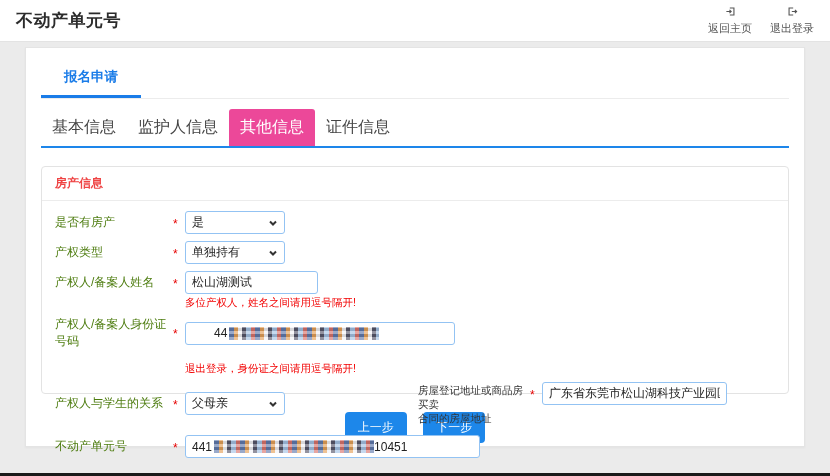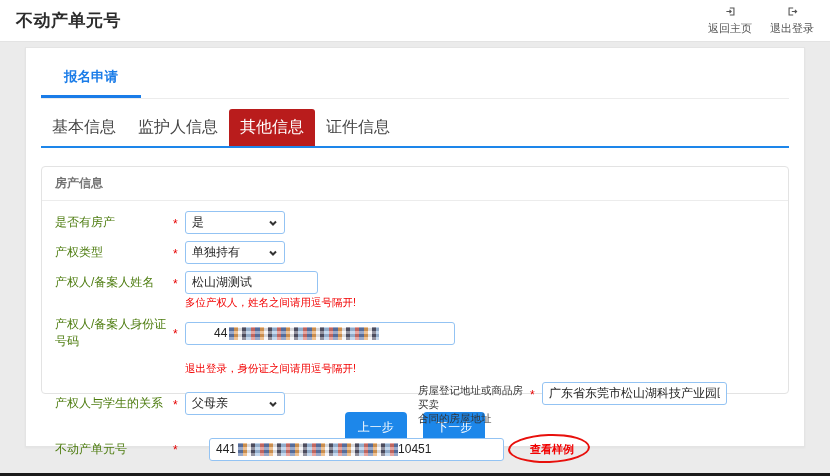--- a/index.html
+++ b/index.html
@@ -27,44 +27,44 @@
   .main-tab {
     display:inline-block; font-size:13.5px; font-weight:bold; color:#1a7ce8;
     padding:6px 14px 9px 14px; border-bottom:3px solid #1a7ce8; min-width:100px;
     text-align:center; cursor:pointer;
   }
   .sub-tabs { display:flex; align-items:flex-end; margin-top:10px; border-bottom:2px solid #1d86ea; }
   .sub-tab {
     font-size:16px; color:#444; padding:8px 11px; cursor:pointer; white-space:nowrap;
   }
   .sub-tab.active {
-    background:#b91c1c; color:#fff; border-radius:3px 3px 0 0;
+    background:#ec4899; color:#fff; border-radius:3px 3px 0 0;
   }
   
   .panel {
     margin-top:18px; border:1px solid #e3e3e3; border-radius:4px; height:228px;
   }
   .panel-header {
-    font-size:12px; font-weight:bold; color:#737373;
+    font-size:12px; font-weight:bold; color:#ef4444;
     padding:8px 13px; border-bottom:1px solid #ececec;
   }
   .panel-body { padding:10px 13px 0 13px; position:relative; }
   .frow { display:flex; align-items:center; margin-bottom:7px; position:relative; }
   .flabel { width:118px; font-size:12px; color:#4d7c0f; flex:0 0 118px; }
   .req { color:#e60000; font-size:12px; width:12px; flex:0 0 12px; text-align:left; padding-top:2px; }
   .ctrl, .inputbox {
     height:23px; border:1px solid #93c3f3; border-radius:3px; background:#fff;
     font-size:12px; color:#222; padding:0 6px; display:flex; align-items:center;
   }
   .selectbox { justify-content:space-between; cursor:pointer; }
   .selectbox .chev { display:flex; align-items:center; margin-left:6px; }
   .selectbox svg { width:10px; height:10px; stroke:#333; fill:none; stroke-width:2; }
   input.inputbox { display:block; line-height:21px; }
   .w100 { width:100px; } .w133 { width:133px; } .w270 { width:270px;padding-left:28px; }
-  .w295 { width:295px;margin-left:24px; } .w185 { width:185px; }
+  .w295 { width:295px; } .w185 { width:185px; }
   .hint-row { margin:-4px 0 6px 130px; }
   .hint { font-size:10.5px; color:#f20000; }
   .mosaic {
     display:inline-block; height:13px; margin-left:2px; vertical-align:middle;
     background-image:
       repeating-linear-gradient(0deg, rgba(255,255,255,.35) 0 3px, rgba(0,0,0,.12) 3px 6px),
       repeating-linear-gradient(90deg,
         rgba(70,100,160,.85) 0 5px, rgba(225,145,60,.85) 5px 9px,
         rgba(242,242,246,.95) 9px 13px, rgba(45,45,70,.8) 13px 17px,
         rgba(150,185,225,.85) 17px 22px, rgba(205,70,60,.75) 22px 26px);
@@ -200,24 +200,20 @@
       </div>
 
       <div class="frow">
         <div class="flabel">不动产单元号</div>
         <div class="req">*</div>
         <div class="inputbox w295">
           <span>441</span>
           <span class="mosaic m160"></span>
           <span>10451</span>
         </div>
-        <div class="sample-wrap">
-          <span class="sample-link">查看样例</span>
-          <span class="red-ellipse"></span>
-        </div>
       </div>
 
     </div>
   </div>
 
   <div class="btn-row">
     <button class="btn">上一步</button>
     <button class="btn">下一步</button>
   </div>
 </div>

